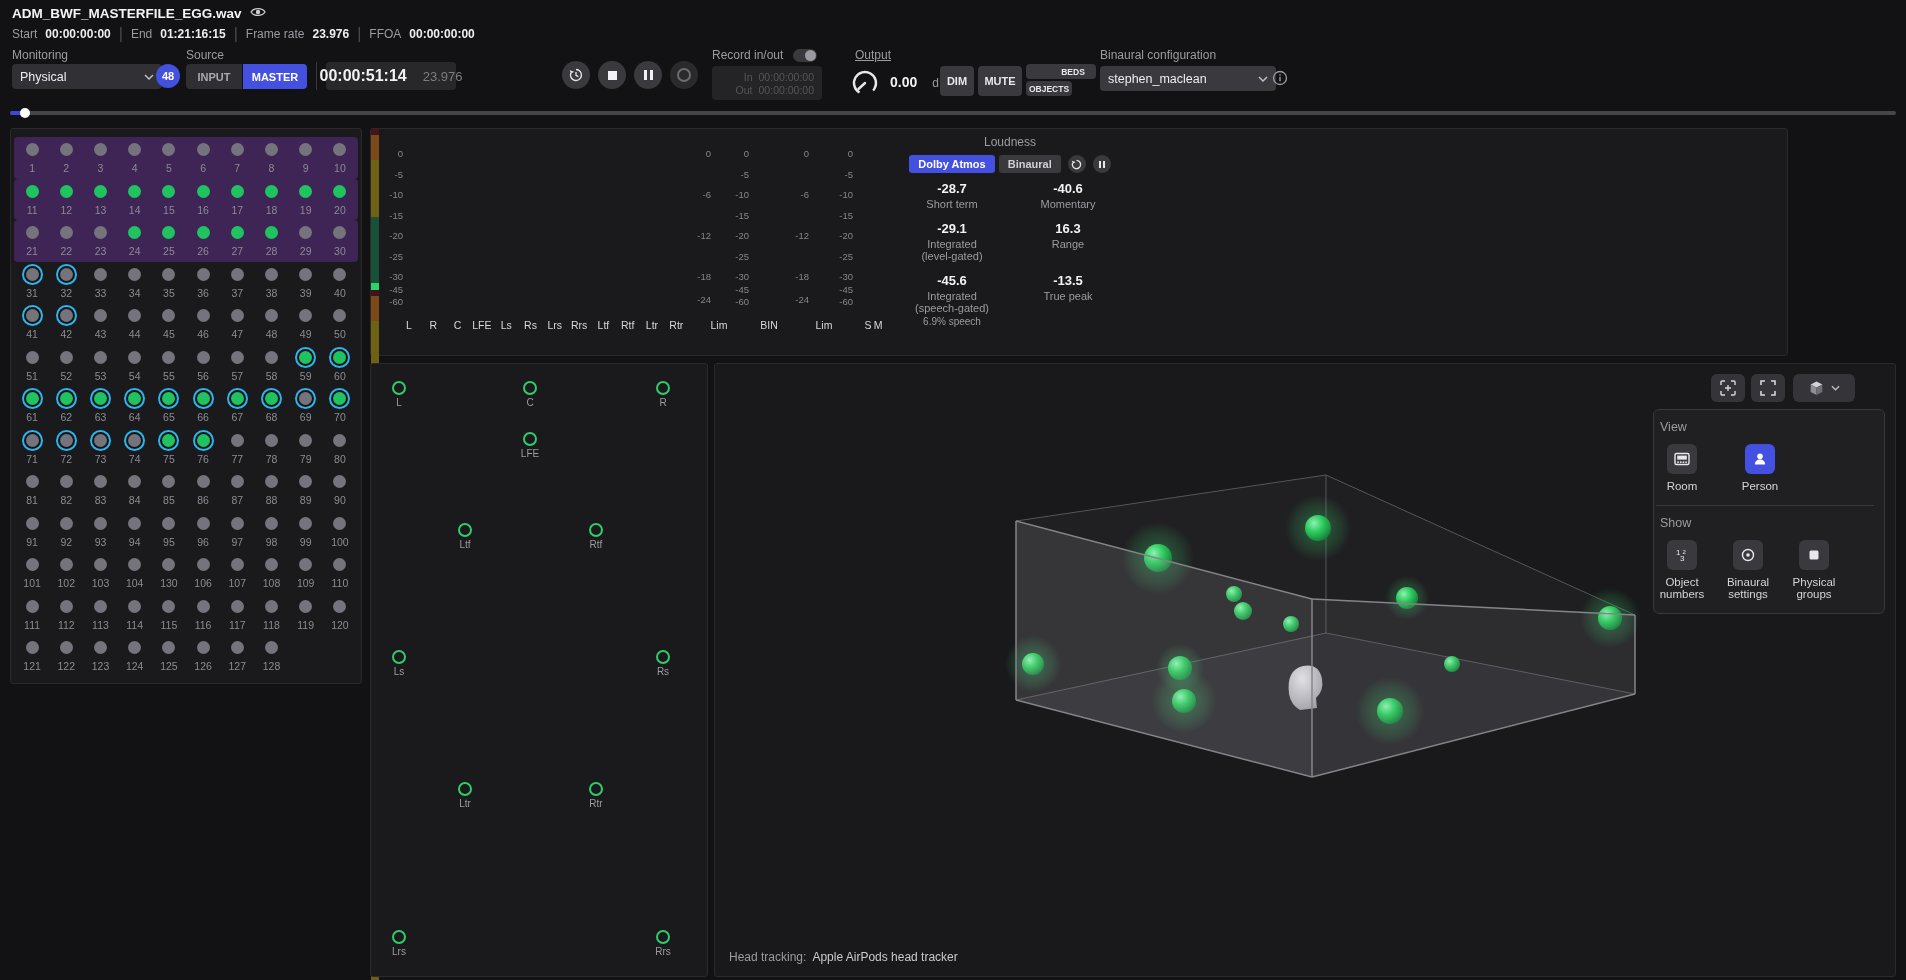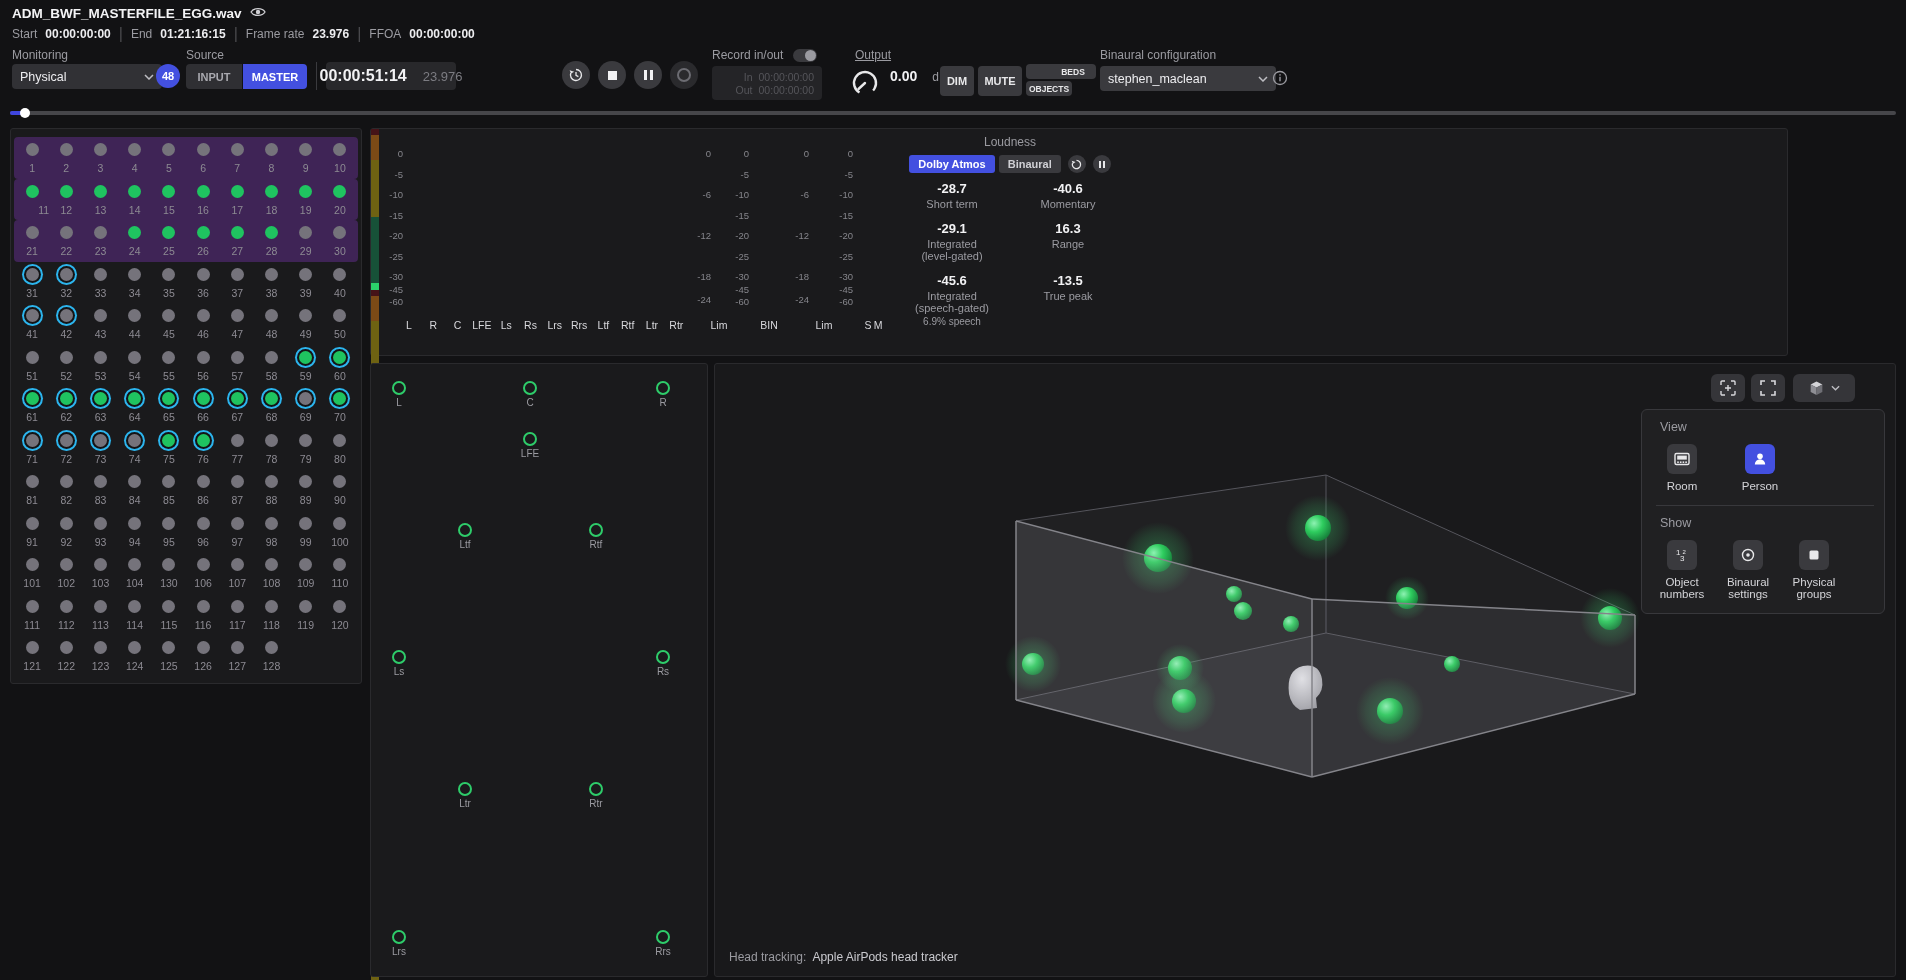--- a/index.html
+++ b/index.html
@@ -39,21 +39,21 @@
   #loudness-metrics{display:grid;grid-template-columns:1fr 1fr;margin-top:8px;row-gap:10px;}
   .metric{text-align:center;}
   .metric .mv{color:#f2f2f4;font-size:13px;font-weight:bold;}
   .metric .ml{color:#9b9ba1;font-size:11px;line-height:12.5px;margin-top:2px;white-space:pre-line;}
   .metric .mn{color:#9b9ba1;font-size:10px;margin-top:1px;}
   
   .spk-dot{position:absolute;width:10px;height:10px;border-radius:50%;border:2.5px solid #2ecc6a;}
   .spk-lbl{position:absolute;width:44px;text-align:center;font-size:10px;color:#9b9ba1;}
   
   #view-popup{position:absolute;right:10px;top:45px;width:210px;background:#202022;border:1px solid #38383c;
-     border-radius:6px;padding:10px 14px 12px 18px;}
+     border-radius:6px;padding:10px 14px 12px 6px;}
   .vp-label{color:#9b9ba1;font-size:12.5px;}
   .vp-row{display:flex;gap:34px;margin-top:10px;}
   .vp-row2{display:flex;gap:22px;margin-top:10px;}
   .vp-item{display:flex;flex-direction:column;align-items:center;width:44px;}
   .vp-btn{width:30px;height:30px;border-radius:6px;background:#3a3a3e;display:flex;align-items:center;justify-content:center;}
   .vp-btn.blue{background:#4350e0;}
   .vp-name{color:#d4d4d8;font-size:11.5px;margin-top:6px;text-align:center;line-height:12.5px;}
   .vp-div{height:1px;background:#38383c;margin:12px -4px 10px -4px;}
   .viewbtn{position:absolute;height:28px;border-radius:6px;background:#353539;display:flex;align-items:center;justify-content:center;}
 </style>
@@ -146,21 +146,21 @@
     </div>
   </div>
 
   <span class="abs lbl" style="left:855px;top:48px;text-decoration:underline;">Output</span>
   <div class="abs" style="left:850px;top:68px;">
     <svg width="30" height="30" viewBox="0 0 30 30">
       <circle cx="15" cy="15" r="11" fill="none" stroke="#e8e8ea" stroke-width="2.4" stroke-dasharray="54 15" transform="rotate(120 15 15)"></circle>
       <line x1="15" y1="15" x2="8.5" y2="21" stroke="#e8e8ea" stroke-width="2.4" stroke-linecap="round"></line>
     </svg>
   </div>
-  <div class="abs" style="left:890px;top:68px;display:flex;align-items:baseline;gap:15px;">
+  <div class="abs" style="left:890px;top:74px;display:flex;align-items:baseline;gap:15px;">
     <span style="color:#f2f2f4;font-size:14px;font-weight:bold;">0.00</span>
     <span style="color:#9b9ba1;font-size:12px;">dB</span>
   </div>
   <div class="btn" style="left:940px;top:66px;width:34px;height:30px;">DIM</div>
   <div class="btn" style="left:978px;top:66px;width:44px;height:30px;">MUTE</div>
   <div class="btn" style="left:1026px;top:64px;width:46px;height:15px;font-size:8.5px;padding-left:24px;">BEDS</div>
   <div class="btn" style="left:1026px;top:81px;width:46px;height:15px;font-size:8.5px;">OBJECTS</div>
 
   <span class="abs lbl" style="left:1100px;top:48px;">Binaural configuration</span>
   <div class="dropdown" style="left:1100px;top:66px;width:160px;height:25px;background:#3a3a3e;">
@@ -219,21 +219,21 @@
         <div class="ch-cell" style="left: 274.6px;">
           <div class="ch-dot"></div>
           <div class="ch-num">9</div>
         </div>
         <div class="ch-cell" style="left: 308.8px;">
           <div class="ch-dot"></div>
           <div class="ch-num">10</div>
         </div>
       </div>
       <div class="ch-row purple">
-        <div class="ch-cell" style="left: 1px; text-align: right;">
+        <div class="ch-cell" style="left: 1px;">
           <div class="ch-dot green"></div>
           <div class="ch-num">11</div>
         </div>
         <div class="ch-cell" style="left: 35.2px;">
           <div class="ch-dot green"></div>
           <div class="ch-num">12</div>
         </div>
         <div class="ch-cell" style="left: 69.4px;">
           <div class="ch-dot green"></div>
           <div class="ch-num">13</div>

